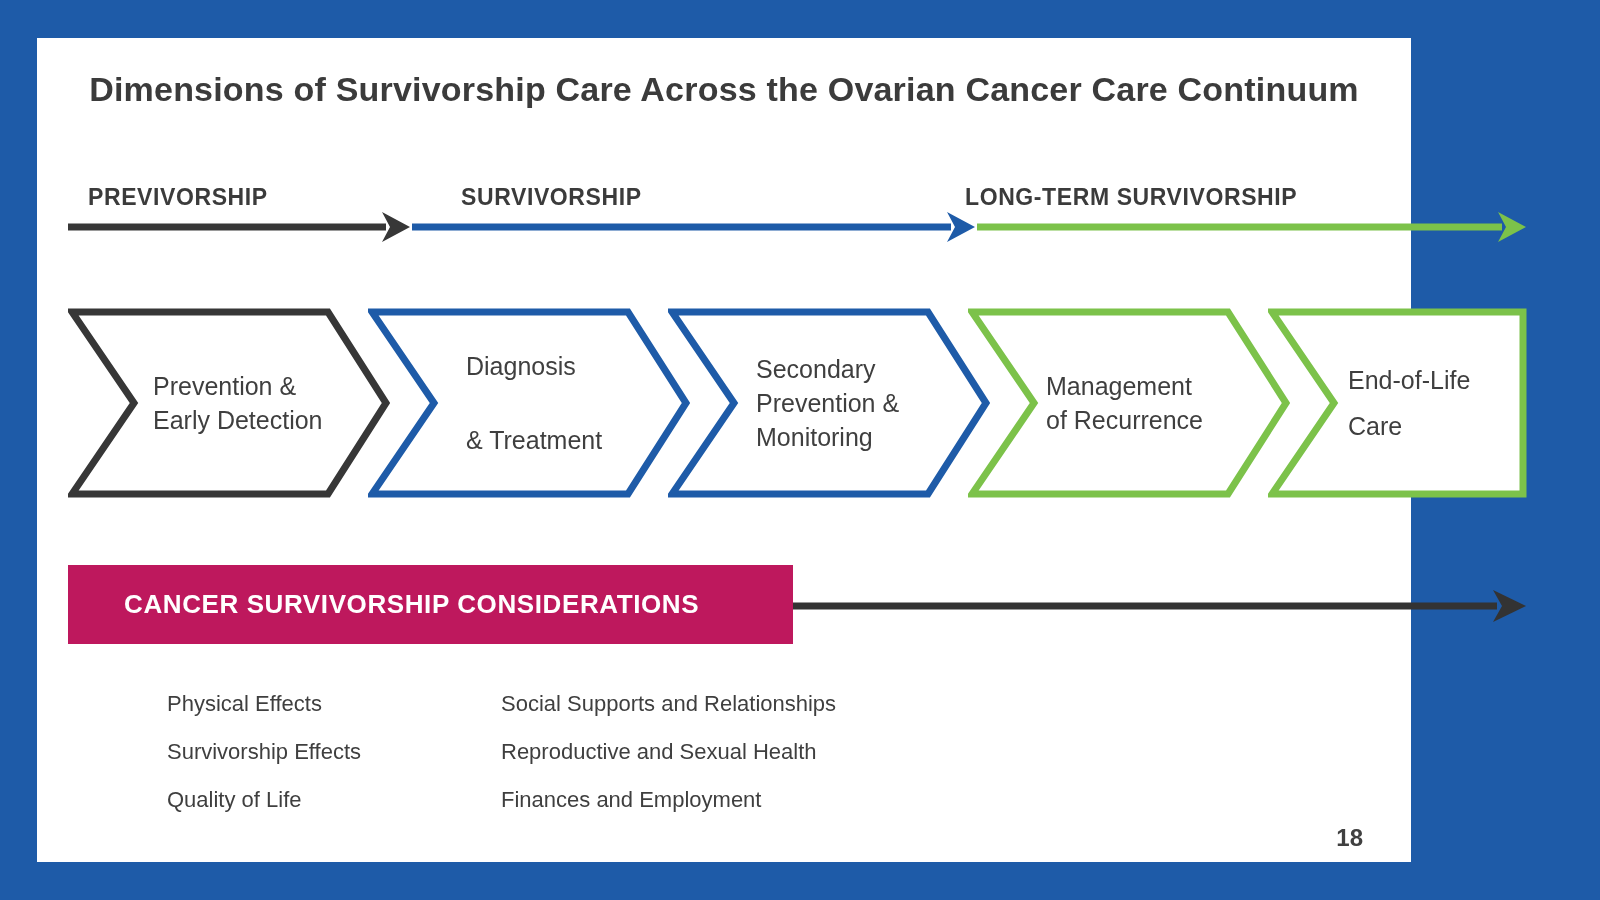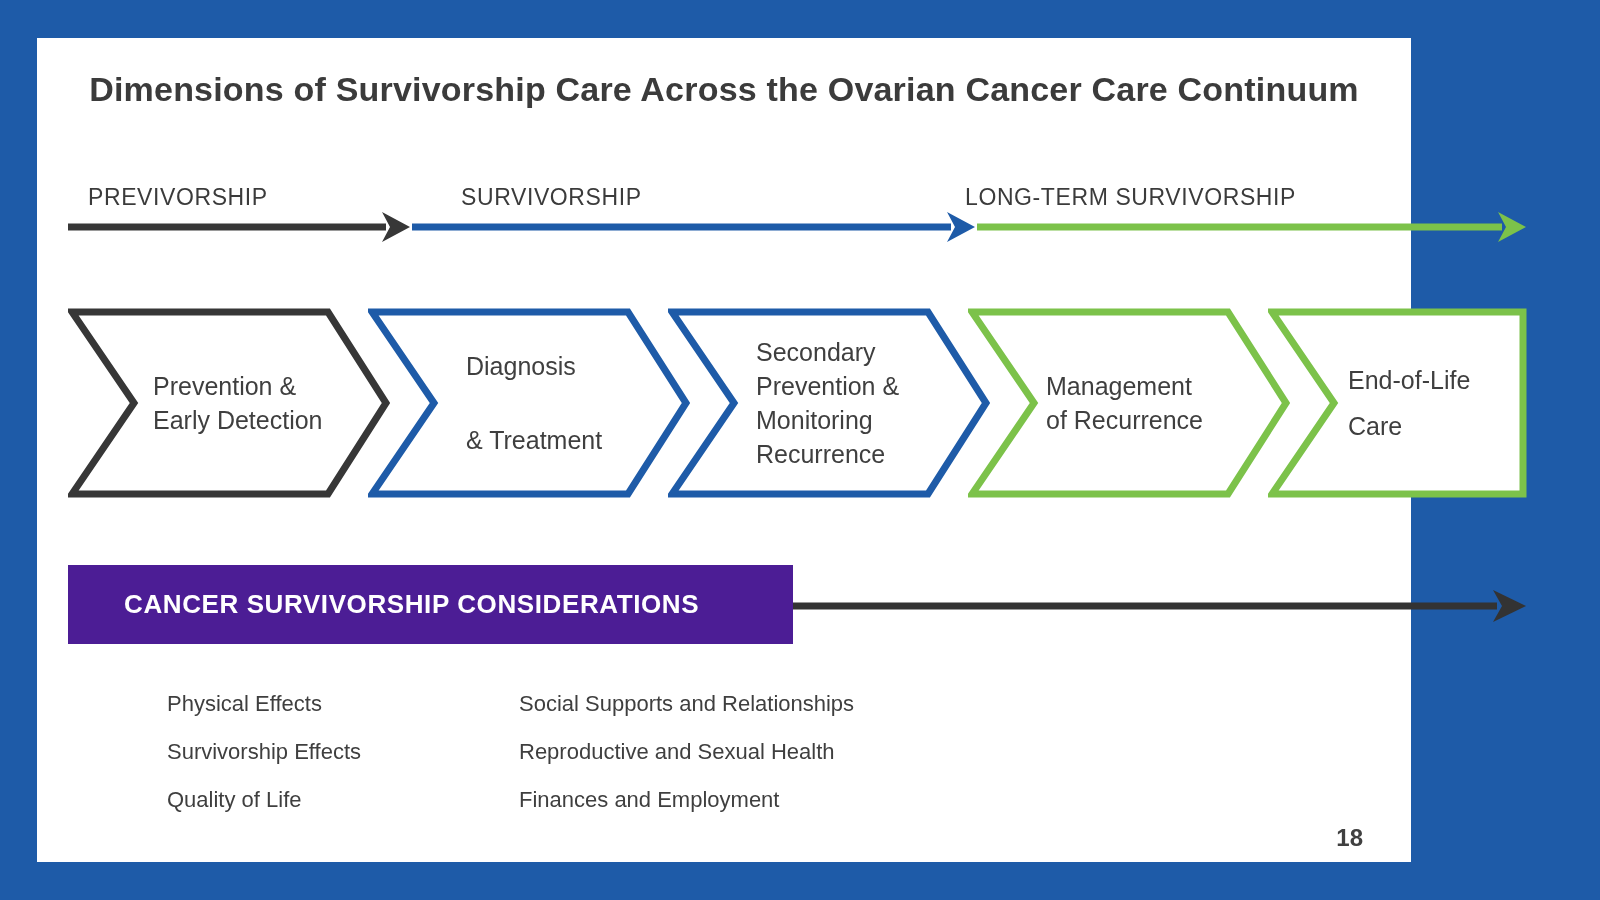--- a/index.html
+++ b/index.html
@@ -26,21 +26,21 @@
     text-align: center;
     font-size: 34px;
     font-weight: bold;
     color: #3b3b3b;
     letter-spacing: 0.2px;
   }
   .phase-label {
     position: absolute;
     top: 146px;
     font-size: 23px;
-    font-weight: normal;
+    font-weight: bold;
     color: #3b3b3b;
     letter-spacing: 0.6px;
     white-space: nowrap;
     text-align: right;
   }
   .phase-label.previvorship { left: 51px; }
   .phase-label.survivorship { left: 393px; margin-left: 31px; }
   .phase-label.longterm { left: 928px; }
   .timeline-svg {
     position: absolute;
@@ -75,21 +75,21 @@
   .ch-5 { left: 1200px; width: 259px; }
   .ch-1 .stage-text { padding-left: 85px; }
   .ch-2 .stage-text { padding-left: 98px; gap: 40px; }
   .ch-3 .stage-text { padding-left: 88px; }
   .ch-4 .stage-text { padding-left: 78px; }
   .ch-5 .stage-text { padding-left: 80px; gap: 12px; }
   .considerations-bar {
     position: absolute;
     left: 31px; top: 527px;
     width: 725px; height: 79px;
-    background: #4c1d95;
+    background: #be185d;
     display: flex;
     align-items: center;
     padding-left: 56px;
   }
   .considerations-bar .bar-label {
     color: #ffffff;
     font-size: 26px;
     font-weight: bold;
     letter-spacing: 0.6px;
     white-space: nowrap;
@@ -101,21 +101,21 @@
   }
   .list-col {
     position: absolute;
     top: 642px;
     font-size: 22px;
     line-height: 48px;
     color: #3f3f3f;
     white-space: nowrap;
   }
   .list-col.col-1 { left: 130px; }
-  .list-col.col-2 { left: 482px; }
+  .list-col.col-2 { left: 464px; }
   .page-number {
     position: absolute;
     right: 48px; bottom: 10px;
     font-size: 24px;
     font-weight: bold;
     color: #404040;
   }
 </style>
 </head>
 <body>
@@ -167,21 +167,20 @@
       </div>
 
       <div class="chevron ch-3">
         <svg width="322" height="190" viewBox="0 0 322 190">
           <polygon points="4,4 260,4 318,95 260,186 4,186 66,95" fill="#ffffff" stroke-width="7" stroke-linejoin="miter" stroke="#1e5ba8"></polygon>
         </svg>
         <div class="stage-text">
           <div>Secondary</div>
           <div>Prevention &amp;</div>
           <div>Monitoring</div>
-          <div>Recurrence</div>
         </div>
       </div>
 
       <div class="chevron ch-4">
         <svg width="322" height="190" viewBox="0 0 322 190">
           <polygon points="4,4 260,4 318,95 260,186 4,186 66,95" fill="#ffffff" stroke-width="7" stroke-linejoin="miter" stroke="#7cc24a"></polygon>
         </svg>
         <div class="stage-text">
           <div>Management</div>
           <div>of Recurrence</div>

